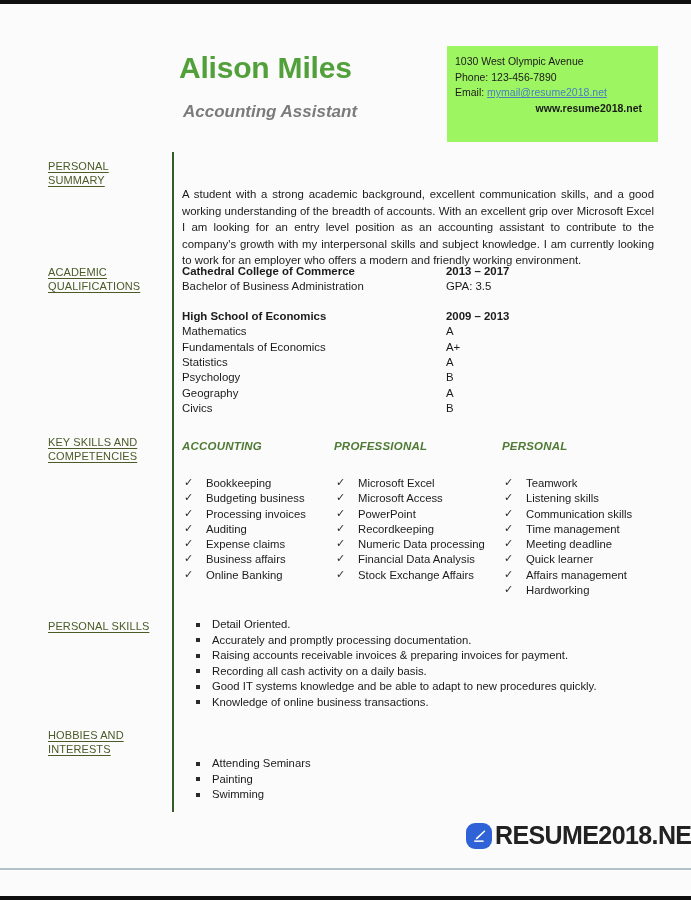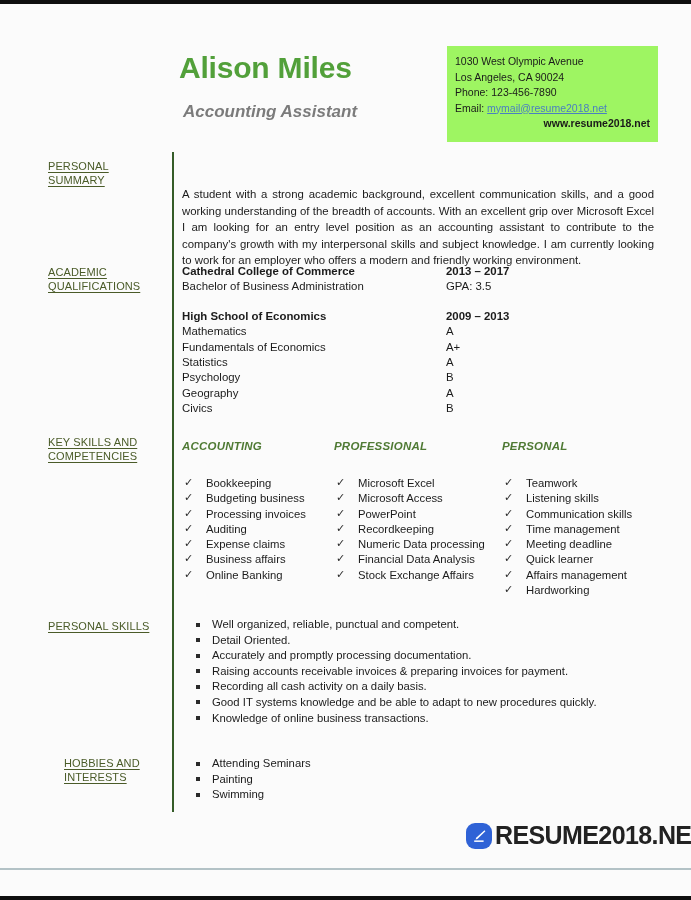--- a/index.html
+++ b/index.html
@@ -57,21 +57,21 @@
     color: #7b7b7b;
     white-space: nowrap;
   }
   .contact-box {
     position: absolute;
     left: 447px;
     top: 42px;
     width: 211px;
     height: 96px;
     background: #9ef562;
-    padding: 8px 8px 0 8px;
+    padding: 8px 16px 0 8px;
     box-sizing: border-box;
   }
   .contact-line {
     font-size: 10.5px;
     color: #1a1a1a;
     line-height: 15.5px;
     white-space: nowrap;
   }
   .contact-line.bold {
     font-weight: bold;
@@ -217,21 +217,20 @@
 
 <div class="page">
   <div class="sheet"></div>
 
   <div class="header">
     <div class="name">Alison Miles</div>
     <div class="job-title">Accounting Assistant</div>
 
     <div class="contact-box">
       <div class="contact-line">1030 West Olympic Avenue</div>
-      <div class="contact-line">Los Angeles, CA 90024</div>
       <div class="contact-line">Phone: 123-456-7890</div>
       <div class="contact-line"><span class="contact-email-label">Email:</span> <a class="contact-email-link" href="#">mymail@resume2018.net</a></div>
       <div class="contact-line bold">www.resume2018.net</div>
     </div>
   </div>
 
   <div class="divider"></div>
 
   <div class="section-label" style="top:155px;">
     <span>PERSONAL</span><br>
@@ -327,30 +326,30 @@
         <li><span class="tick">✓</span><span>Affairs management</span></li>
         <li><span class="tick">✓</span><span>Hardworking</span></li>
       </ul>
     </div>
   </div>
 
   <div class="section-label" style="top:615px;width:140px;">
     <span>PERSONAL SKILLS</span>
   </div>
   <ul class="bullet-list" style="left:182px;top:613px;">
-    <li><span class="sq"></span><span>Well organized, reliable, punctual and competent.</span></li>
+    <li><span class="sq"></span></li>
     <li><span class="sq"></span><span>Detail Oriented.</span></li>
     <li><span class="sq"></span><span>Accurately and promptly processing documentation.</span></li>
     <li><span class="sq"></span><span>Raising accounts receivable invoices &amp; preparing invoices for payment.</span></li>
     <li><span class="sq"></span><span>Recording all cash activity on a daily basis.</span></li>
     <li><span class="sq"></span><span>Good IT systems knowledge and be able to adapt to new procedures quickly.</span></li>
     <li><span class="sq"></span><span>Knowledge of online business transactions.</span></li>
   </ul>
 
-  <div class="section-label" style="top:752px;margin-left:16px;">
+  <div class="section-label" style="top:724px;">
     <span>HOBBIES AND</span><br>
     <span>INTERESTS</span>
   </div>
   <ul class="bullet-list" style="left:182px;top:752px;">
     <li><span class="sq"></span><span>Attending Seminars</span></li>
     <li><span class="sq"></span><span>Painting</span></li>
     <li><span class="sq"></span><span>Swimming</span></li>
   </ul>
 
   <div class="logo">

